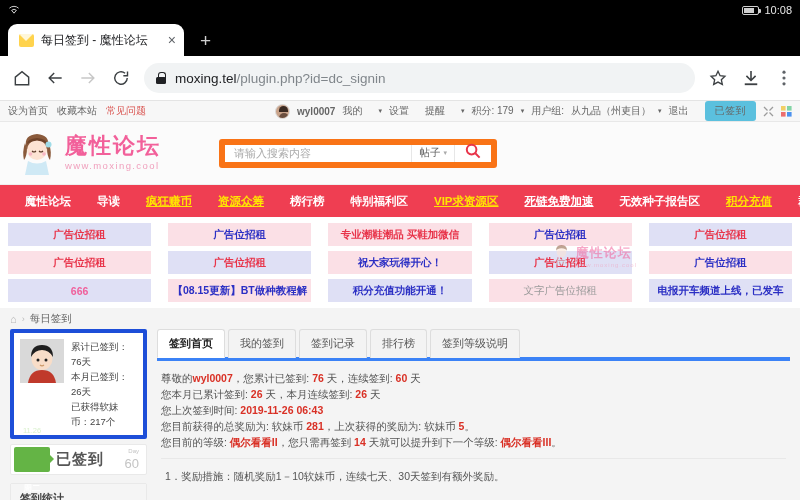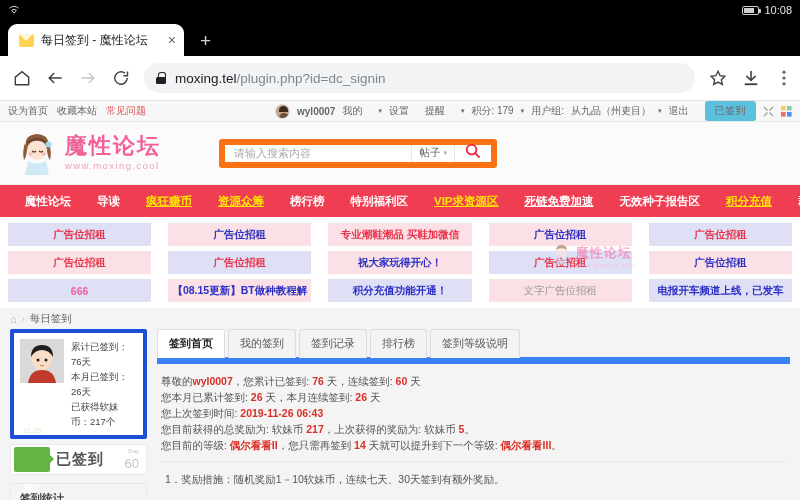--- a/index.html
+++ b/index.html
@@ -213,21 +213,21 @@
   .daycount { margin-left: auto; margin-right: 4px; text-align: right; color: #c4c4c4; }
   .daycount b { font-size: 13px; font-weight: normal; }
   .daycount i { font-size: 6px; font-style: normal; display: block; line-height: 6px; }
 
   .statbox { margin-top: 8px; background: #fff; border: 1px solid #e9e9e9; border-radius: 2px; }
   .statbox h3 {
     font-size: 11px; color: #444; padding: 7px 9px; background: #f5f5f5;
     border-bottom: 1px solid #eee; font-weight: bold;
   }
 
-  .tabs { display: flex; gap: 3px; border-bottom: 7px solid #3b82f6; }
+  .tabs { display: flex; gap: 3px; border-bottom: 4px solid #3b82f6; }
   .tab-item {
     font-size: 11px; color: #555; padding: 6px 11px; background: #f3f3f3;
     border: 1px solid #ddd; border-bottom: none; border-radius: 3px 3px 0 0;
     margin-bottom: -1px; cursor: pointer; white-space: nowrap;
   }
   .tab-item.active { background: #fff; color: #222; font-weight: bold; border-bottom: 1px solid #fff; }
 
   .infoblock { padding: 9px 4px 4px; }
   .infoline { font-size: 10.5px; color: #555; line-height: 16px; }
   .infoline b { color: #d93025; }
@@ -481,21 +481,21 @@
         <span class="tab-item">我的签到</span>
         <span class="tab-item">签到记录</span>
         <span class="tab-item">排行榜</span>
         <span class="tab-item">签到等级说明</span>
       </div>
 
       <div class="infoblock">
         <div class="infoline"><span>尊敬的</span><b>wyl0007</b><span>，您累计已签到: </span><b>76</b><span> 天，连续签到: </span><b>60</b><span> 天</span></div>
         <div class="infoline"><span>您本月已累计签到: </span><b>26</b><span> 天，本月连续签到: </span><b>26</b><span> 天</span></div>
         <div class="infoline"><span>您上次签到时间: </span><b>2019-11-26 06:43</b></div>
-        <div class="infoline"><span>您目前获得的总奖励为: 软妹币 </span><b>217</b><span>，上次获得的奖励为: 软妹币 </span><b>5</b><span>。</span></div>
+        <div class="infoline"><span>您目前获得的总奖励为: 软妹币 </span><b>281</b><span>，上次获得的奖励为: 软妹币 </span><b>5</b><span>。</span></div>
         <div class="infoline"><span>您目前的等级: </span><b>偶尔看看II</b><span>，您只需再签到 </span><b>14</b><span> 天就可以提升到下一个等级: </span><b>偶尔看看III</b><span>。</span></div>
         <div class="rule-sep"></div>
         <div class="rule">1．奖励措施：随机奖励1－10软妹币，连续七天、30天签到有额外奖励。</div>
       </div>
     </div>
 
   </div>
 </div>
 
 </body></html>

